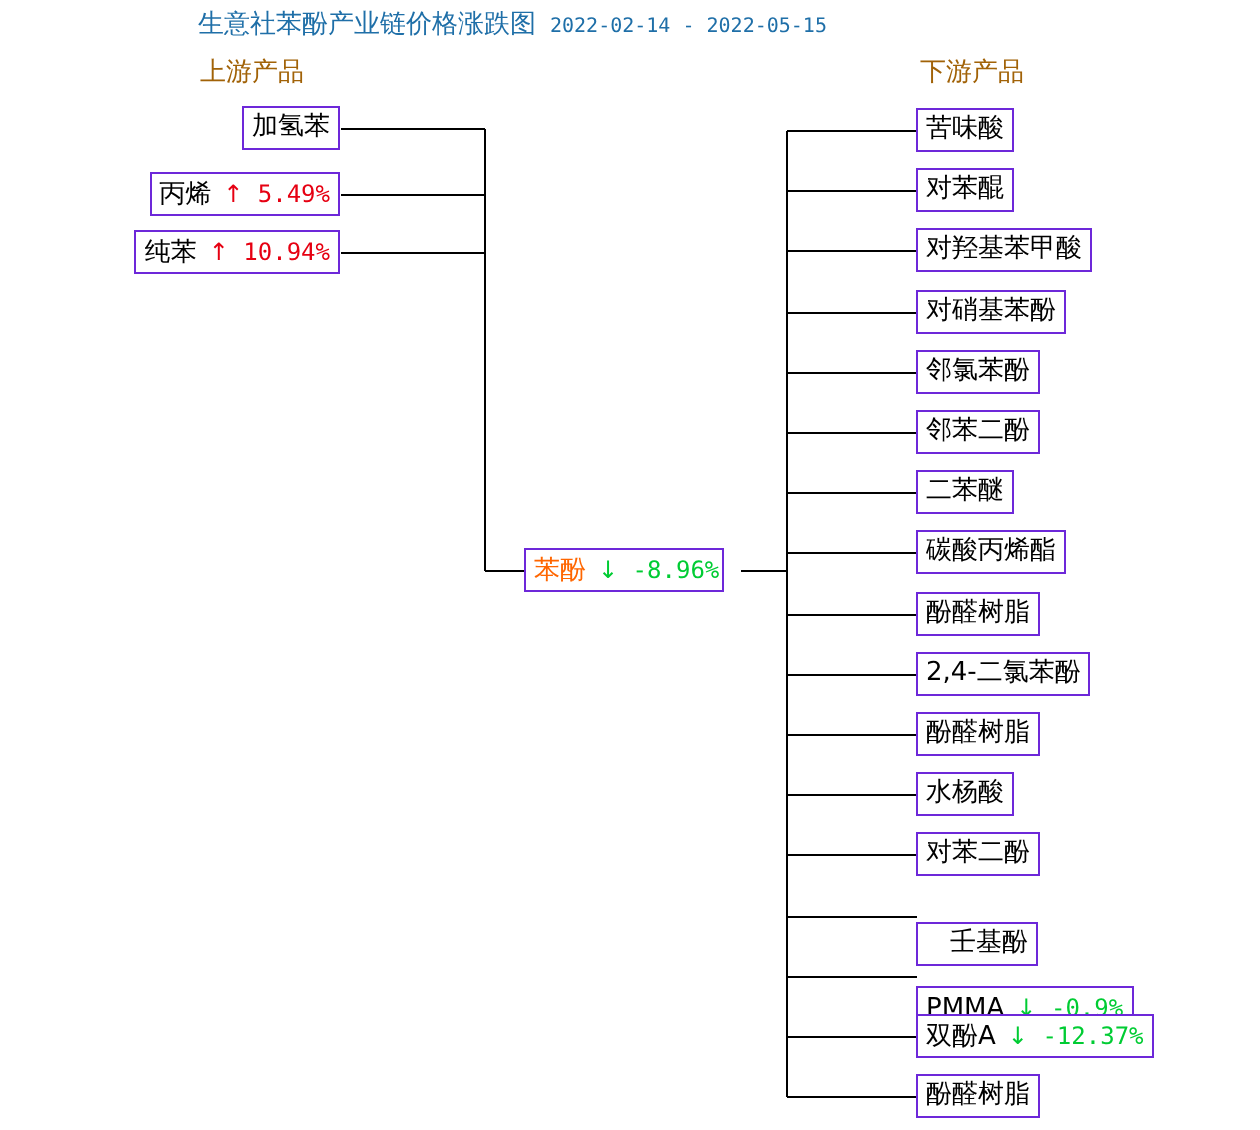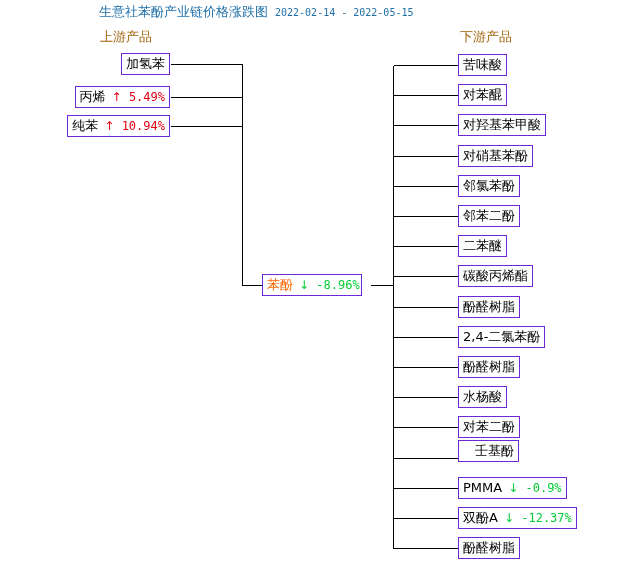--- a/index.html
+++ b/index.html
@@ -150,21 +150,21 @@
     <div class="node down-node" style="top: 145px;"><span class="nm">对硝基苯酚</span></div>
     <div class="node down-node" style="top: 175px;"><span class="nm">邻氯苯酚</span></div>
     <div class="node down-node" style="top: 205px;"><span class="nm">邻苯二酚</span></div>
     <div class="node down-node" style="top: 235px;"><span class="nm">二苯醚</span></div>
     <div class="node down-node" style="top: 265px;"><span class="nm">碳酸丙烯酯</span></div>
     <div class="node down-node" style="top: 296px;"><span class="nm">酚醛树脂</span></div>
     <div class="node down-node" style="top: 326px;"><span class="nm">2,4-二氯苯酚</span></div>
     <div class="node down-node" style="top: 356px;"><span class="nm">酚醛树脂</span></div>
     <div class="node down-node" style="top: 386px;"><span class="nm">水杨酸</span></div>
     <div class="node down-node" style="top: 416px;"><span class="nm">对苯二酚</span></div>
-    <div class="node down-node" style="top: 440px; padding-left: 16px;"><span class="nm">壬基酚</span></div>
-    <div class="node down-node" style="top: 477px;"><span class="nm">PMMA</span><span class="chg down"><span class="arrow">↓</span> <span>-0.9%</span></span></div>
+    <div class="node down-node" style="top: 461px; padding-left: 16px;"><span class="nm">壬基酚</span></div>
+    <div class="node down-node" style="top: 493px;"><span class="nm">PMMA</span><span class="chg down"><span class="arrow">↓</span> <span>-0.9%</span></span></div>
     <div class="node down-node" style="top: 507px;"><span class="nm">双酚A</span><span class="chg down"><span class="arrow">↓</span> <span>-12.37%</span></span></div>
     <div class="node down-node" style="top: 537px;"><span class="nm">酚醛树脂</span></div>
   </div>
 
 <div class="node" id="node-center">
   <span class="nm">苯酚</span><span class="chg down"><span class="arrow">↓</span> <span>-8.96%</span></span>
 </div>
 
 </body></html>

